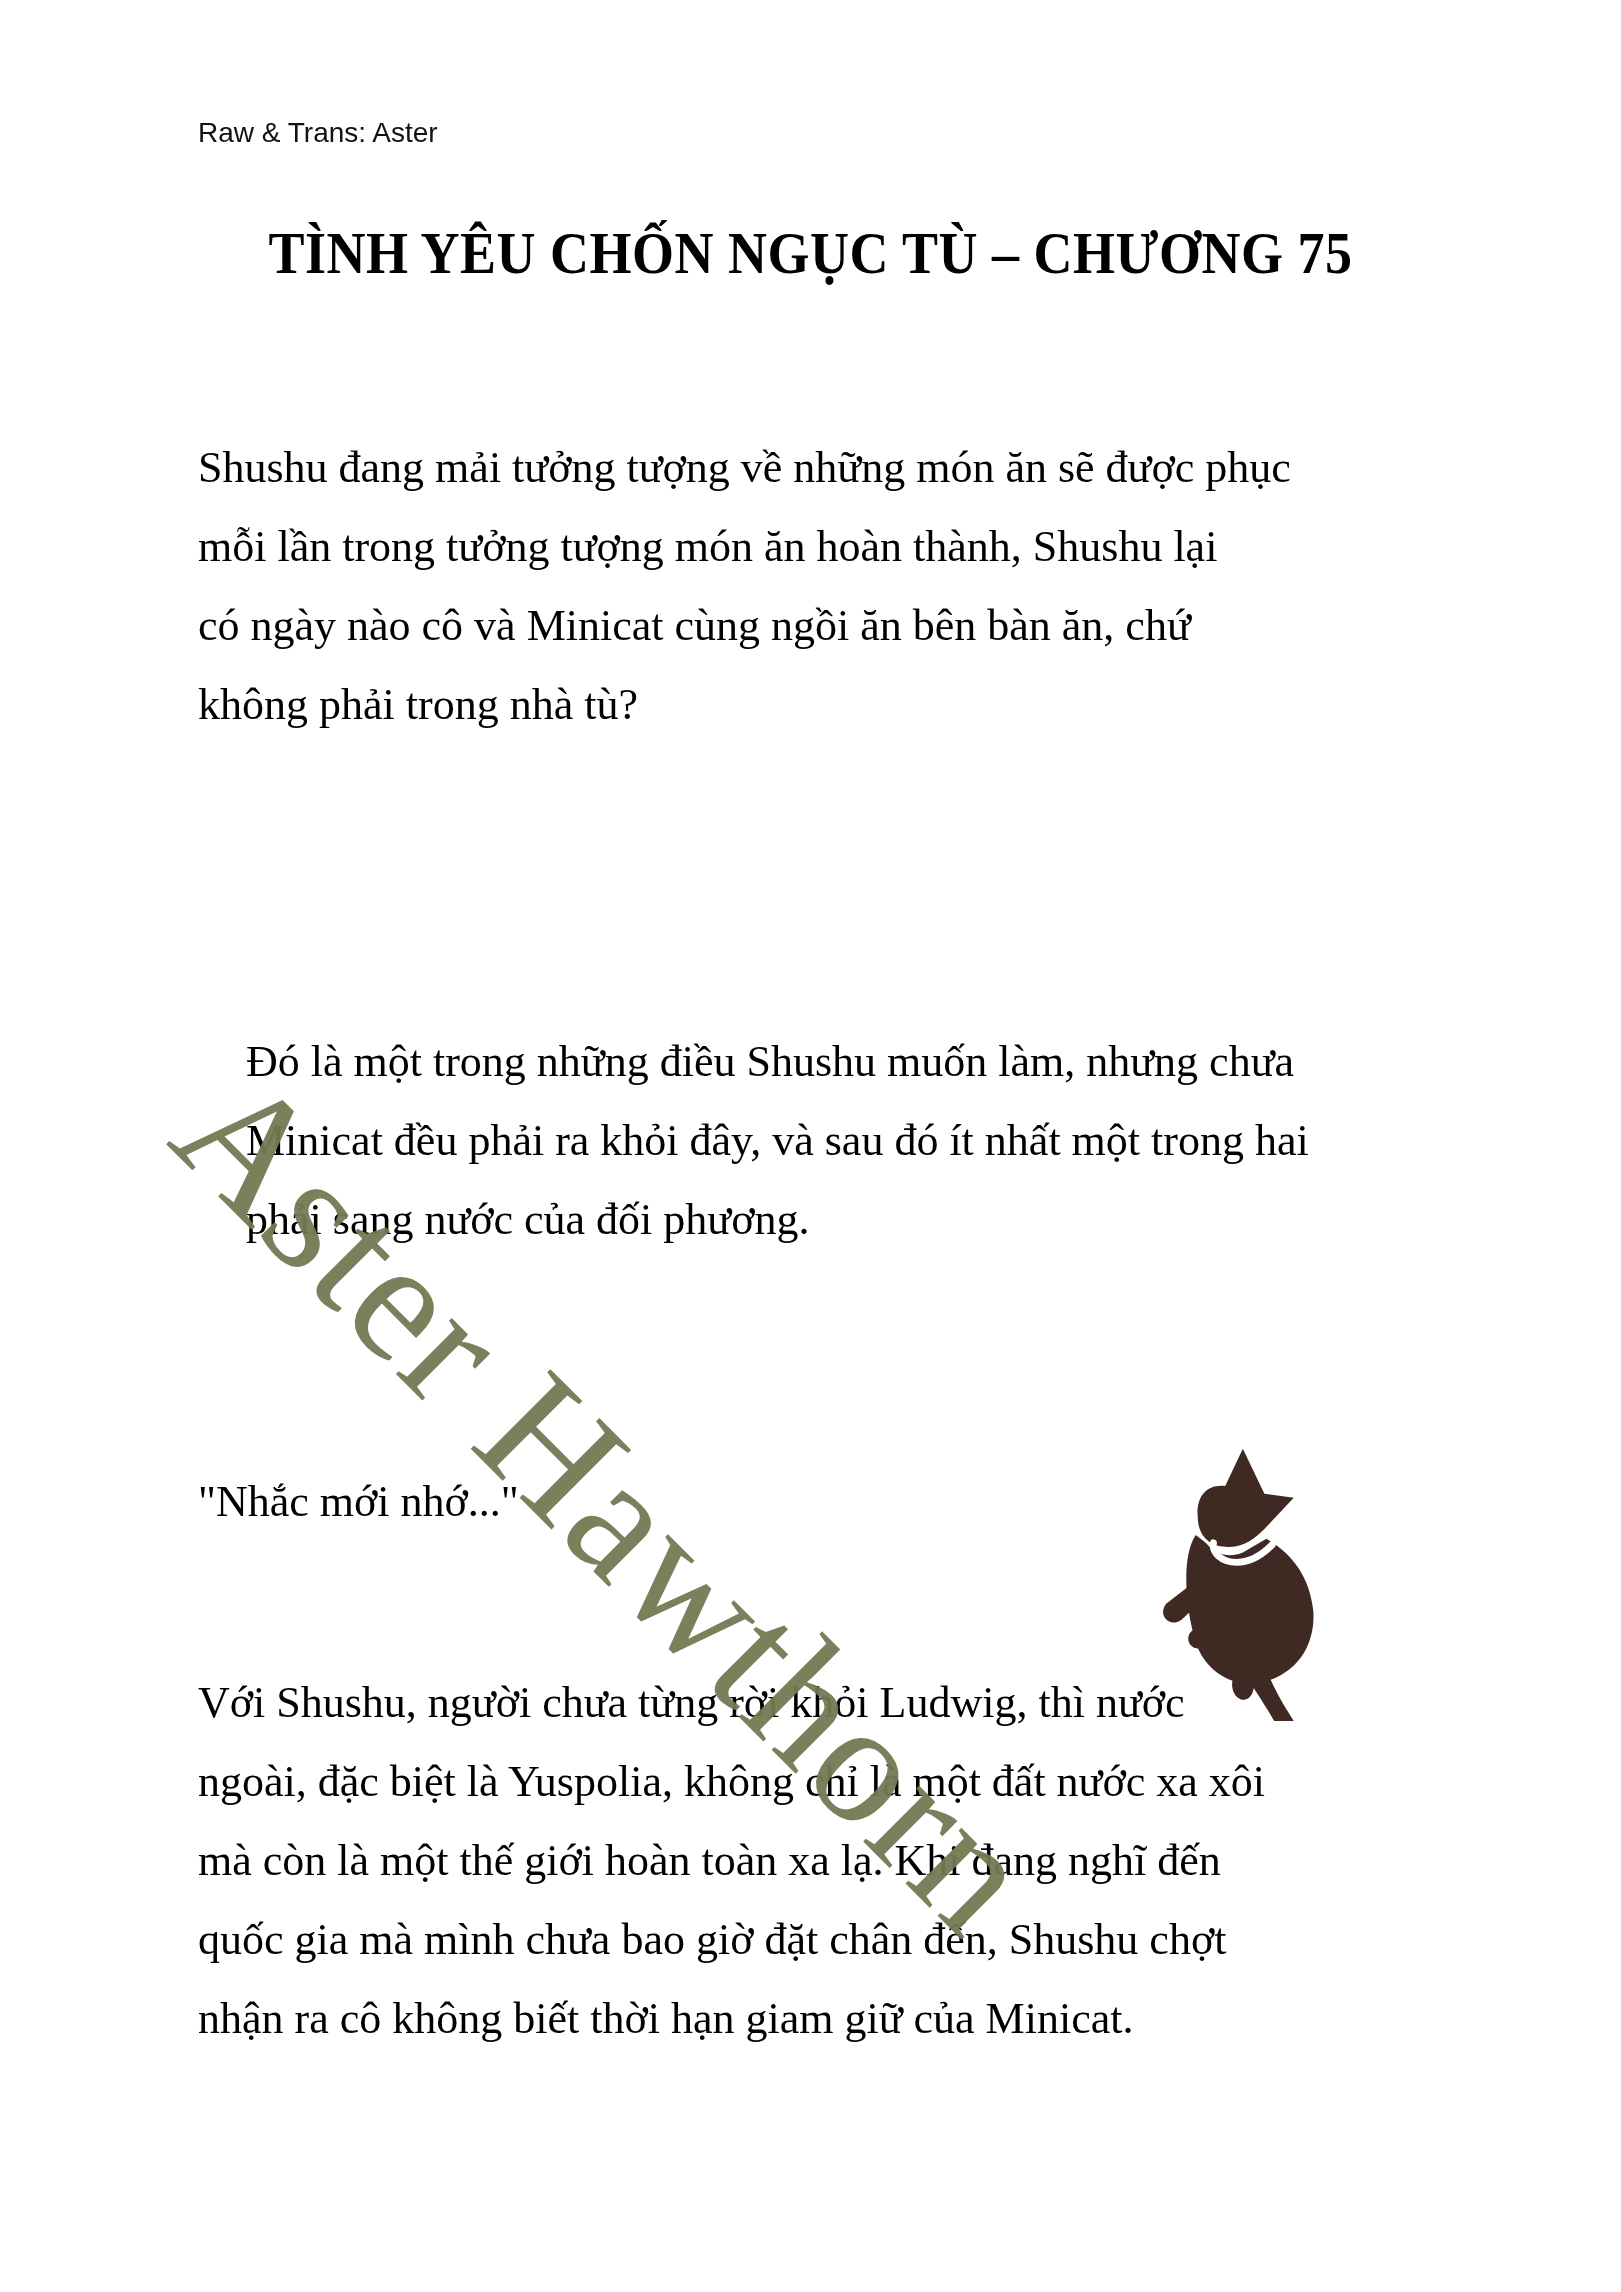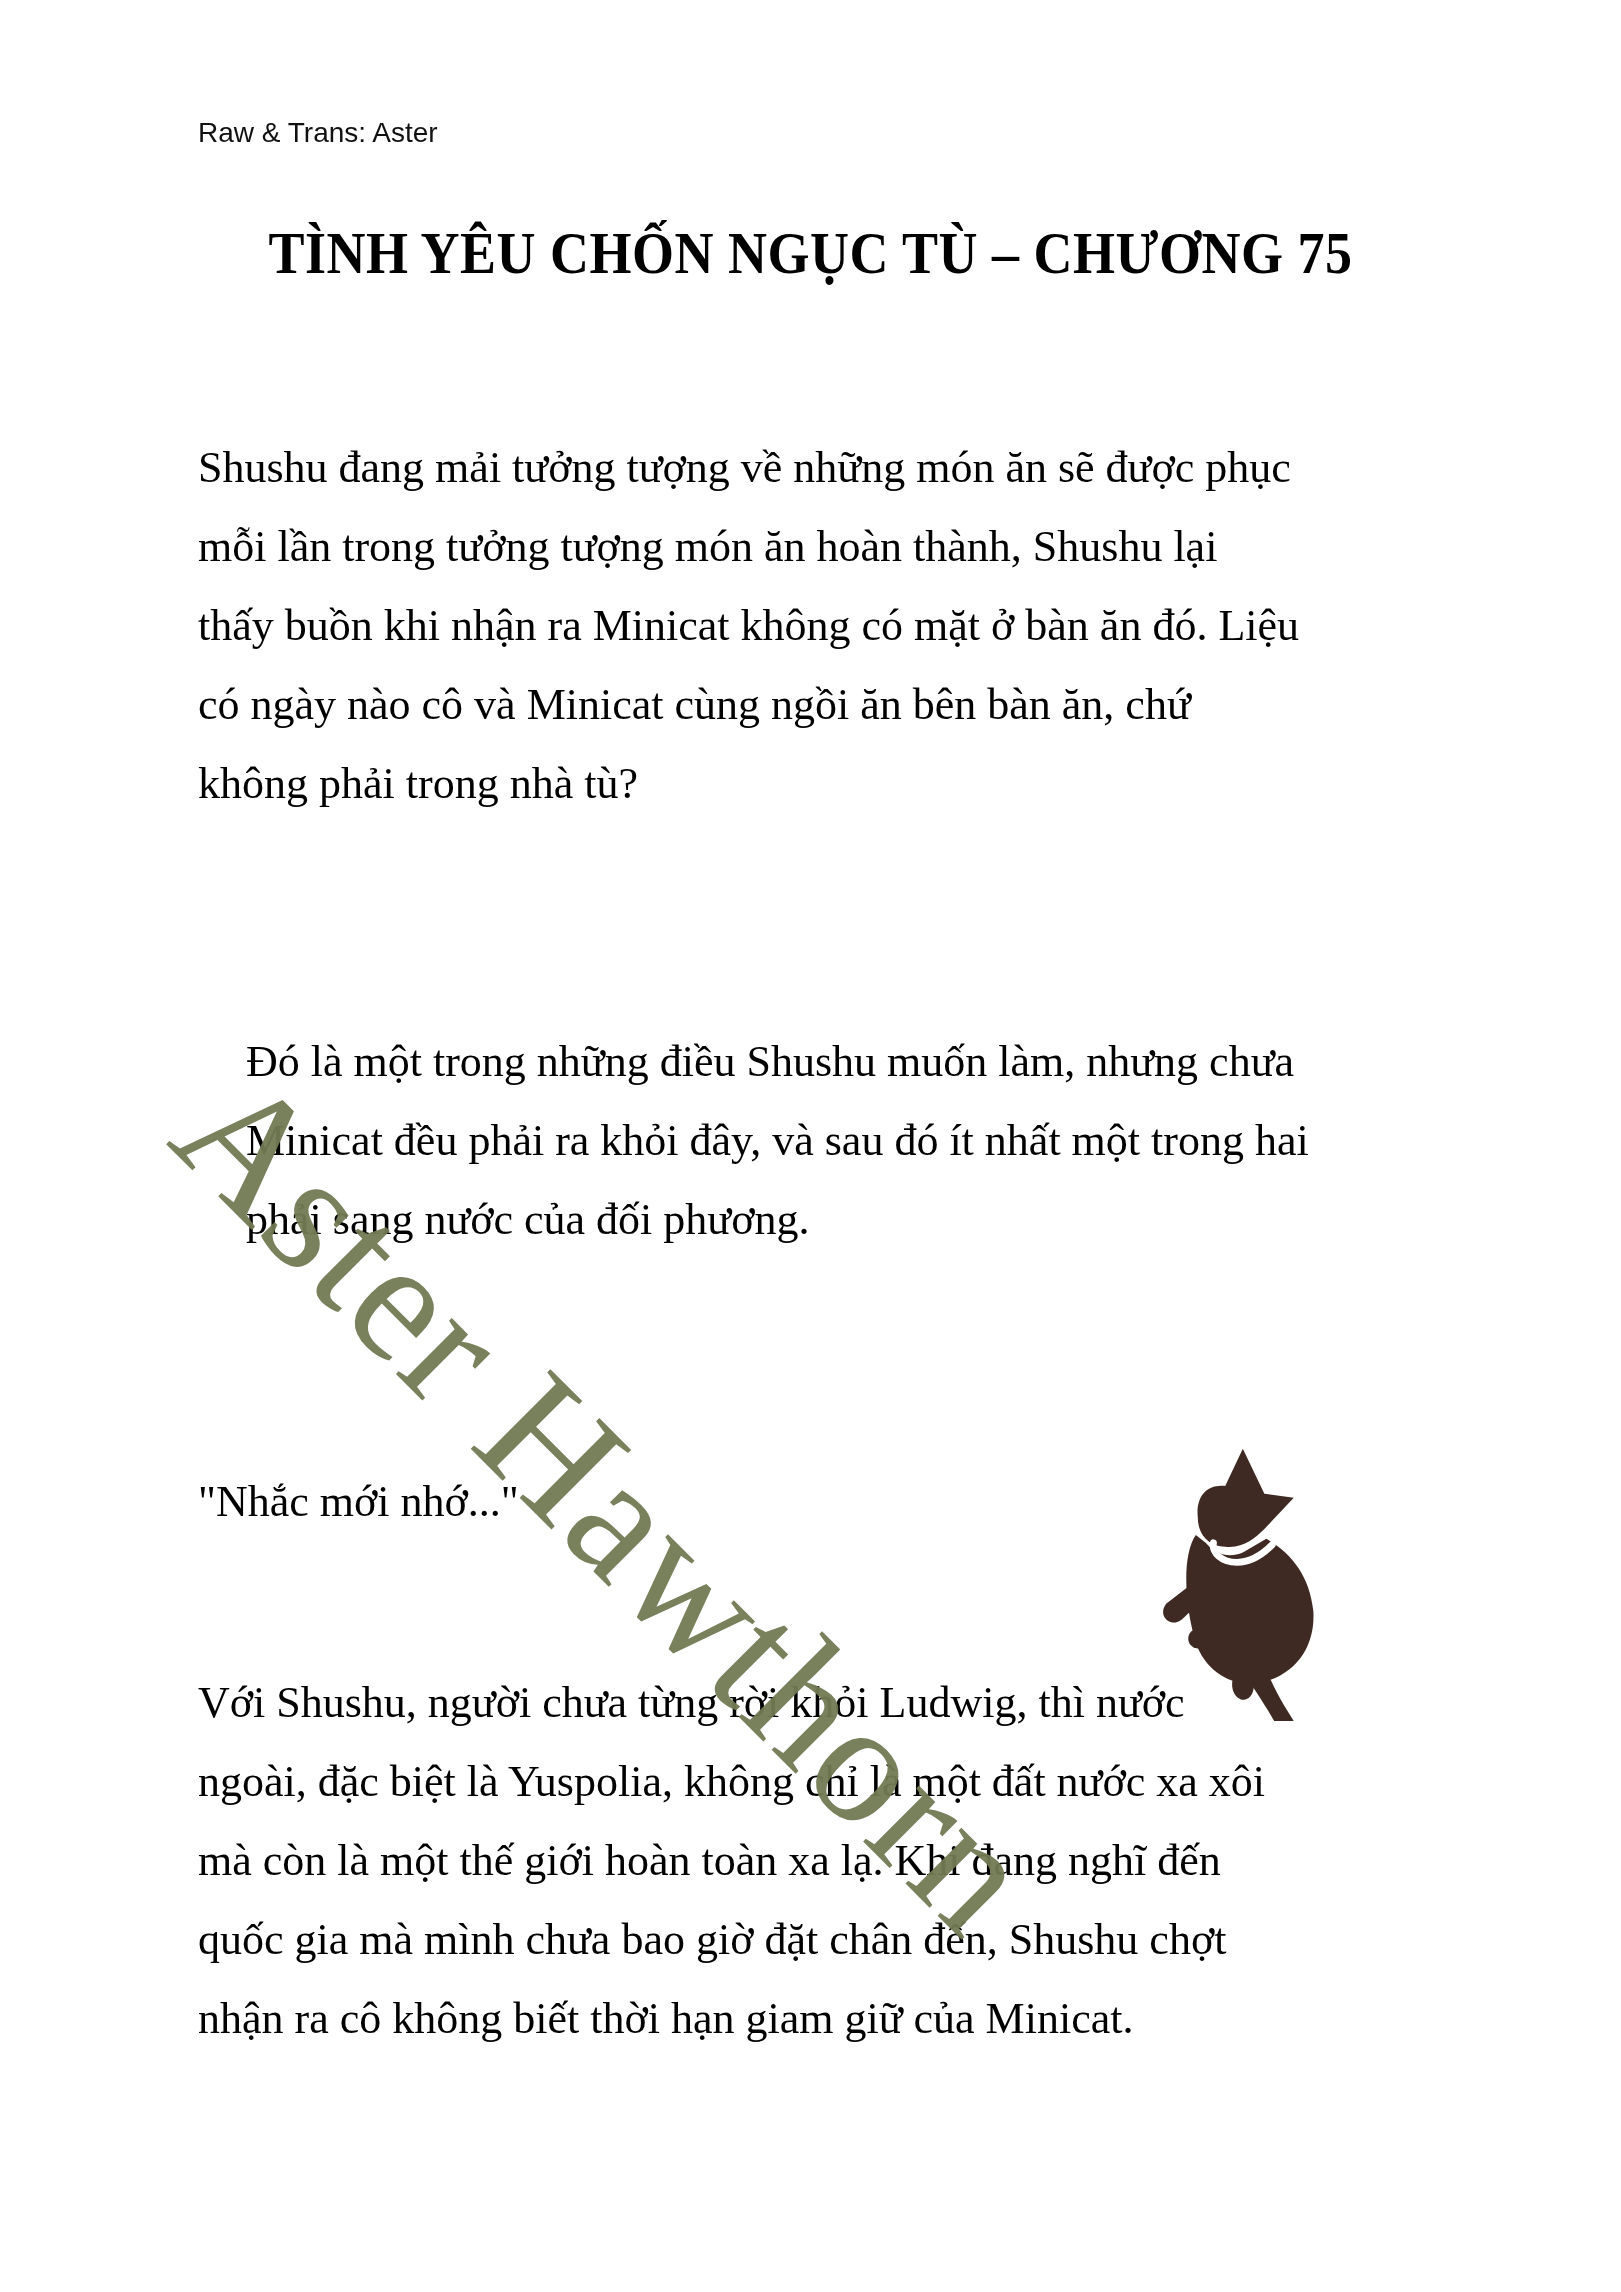--- a/index.html
+++ b/index.html
@@ -40,21 +40,20 @@
 
 <div class="page">
 
   <div class="credit">Raw &amp; Trans: Aster</div>
 
   <div class="title">TÌNH YÊU CHỐN NGỤC TÙ – CHƯƠNG 75</div>
 
   <p class="body-text p1">
     <span class="line">Shushu đang mải tưởng tượng về những món ăn sẽ được phục</span>
     <span class="line">mỗi lần trong tưởng tượng món ăn hoàn thành, Shushu lại</span>
-    <span class="line">thấy buồn khi nhận ra Minicat không có mặt ở bàn ăn đó. Liệu</span>
     <span class="line">có ngày nào cô và Minicat cùng ngồi ăn bên bàn ăn, chứ</span>
     <span class="line">không phải trong nhà tù?</span>
   </p>
 
   <p class="body-text p2">
     <span class="line">Đó là một trong những điều Shushu muốn làm, nhưng chưa</span>
     <span class="line">Minicat đều phải ra khỏi đây, và sau đó ít nhất một trong hai</span>
     <span class="line">phải sang nước của đối phương.</span>
   </p>
 

